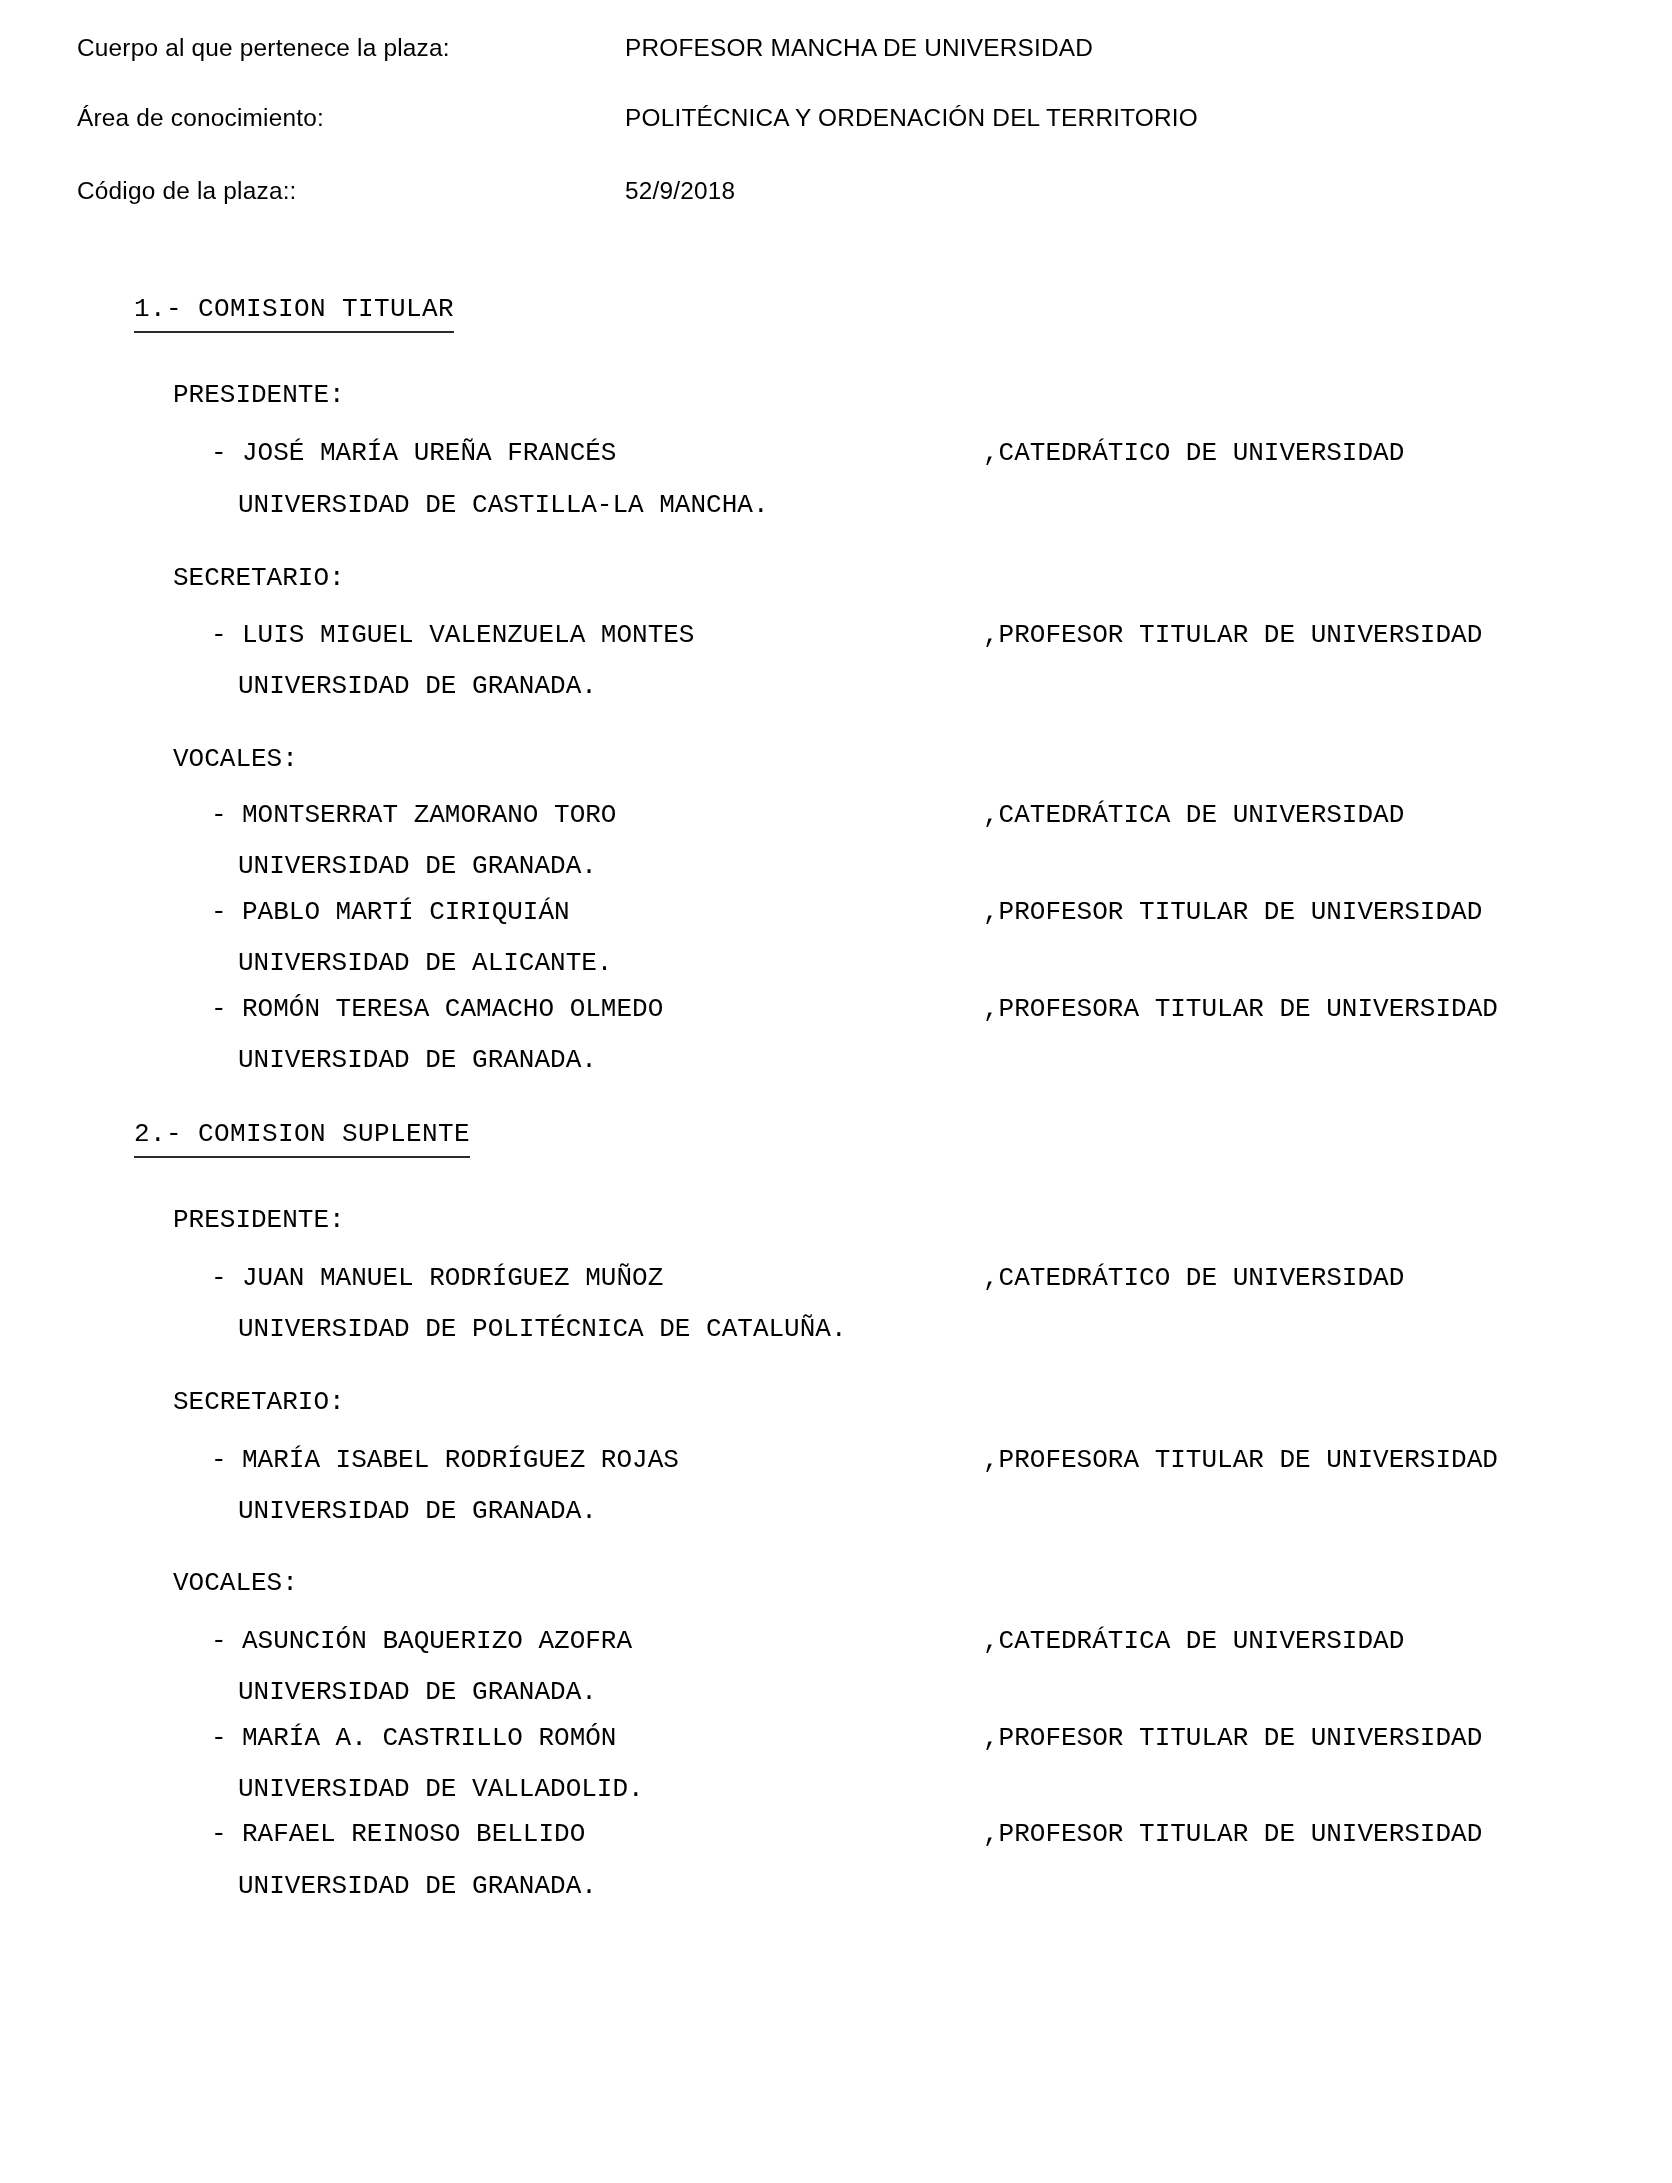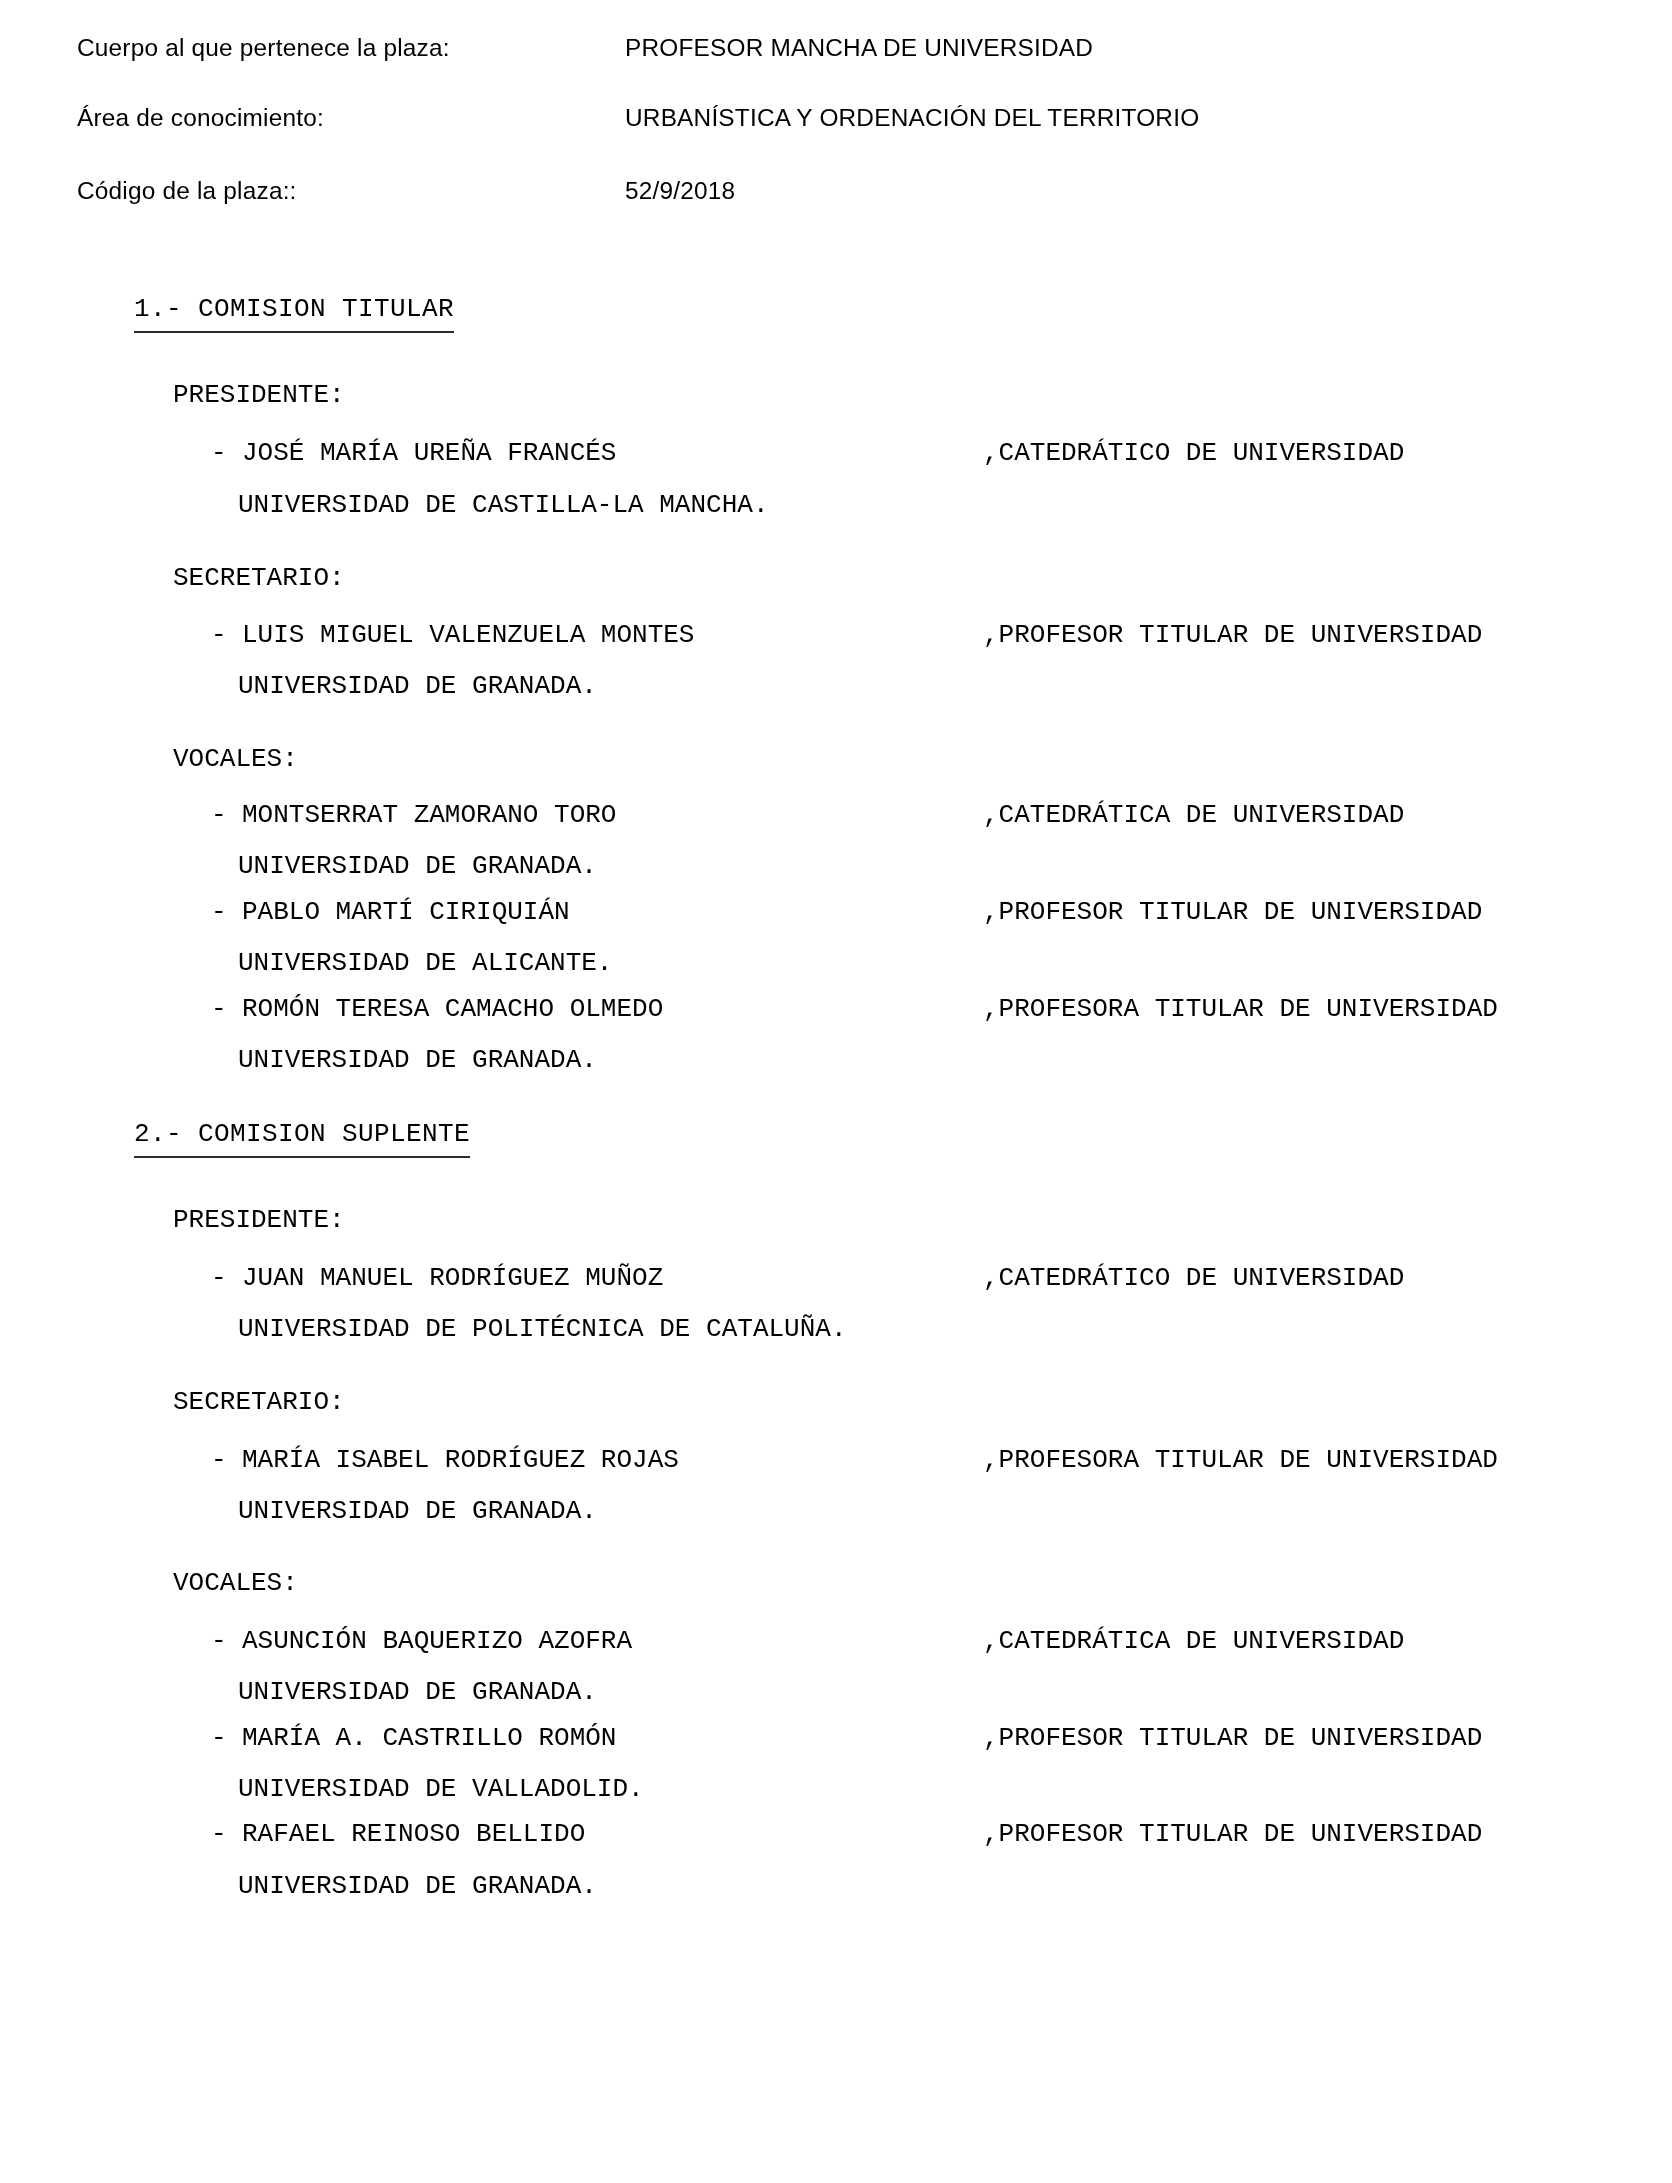--- a/index.html
+++ b/index.html
@@ -42,21 +42,21 @@
 <body>
 
 <div class="page">
 
   <div class="line" style="top:12.6px">
     <span class="hlabel">Cuerpo al que pertenece la plaza:</span>
     <span class="hvalue">PROFESOR MANCHA DE UNIVERSIDAD</span>
   </div>
   <div class="line" style="top:83px">
     <span class="hlabel">Área de conocimiento:</span>
-    <span class="hvalue">URBANÍSTICA Y ORDENACIÓN DEL TERRITORIO</span>
+    <span class="hvalue">POLITÉCNICA Y ORDENACIÓN DEL TERRITORIO</span>
   </div>
   <div class="line" style="top:156px">
     <span class="hlabel">Código de la plaza::</span>
     <span class="hvalue">52/9/2018</span>
   </div>
 
   <div class="line" style="top:274px">
     <span class="stitle">1.- COMISION TITULAR</span>
   </div>
 

